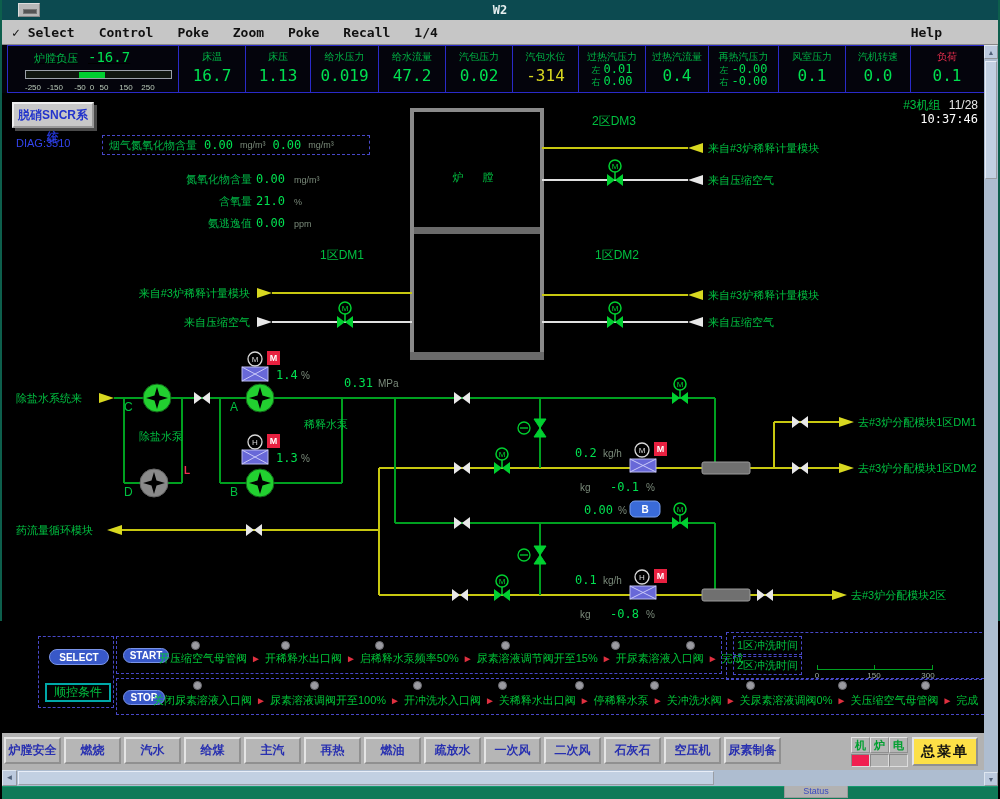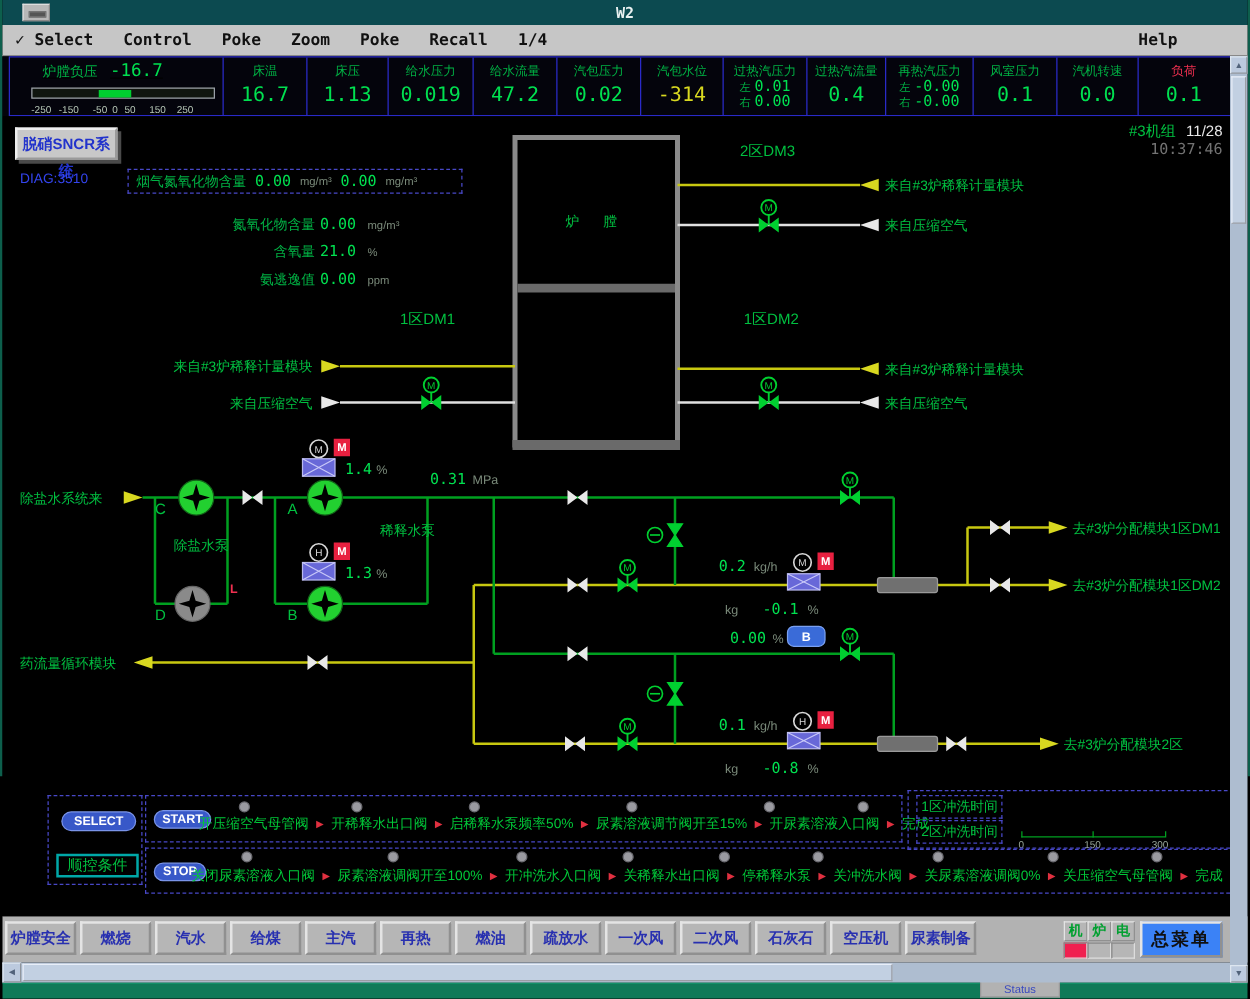--- a/index.html
+++ b/index.html
@@ -47,21 +47,21 @@
   .gtl { position:absolute; top:37px; font-size:8px; color:#b8c8b8; transform:translateX(-50%); }
   
   .main { position:relative; height:640px; background:#000; }
   .sncr-btn { position:absolute; left:10px; top:9px; width:82px; height:26px;
               background:#c8c8c8; border:2px outset #eee; color:#2233cc; font-weight:bold;
               font-size:12px; text-align:center; line-height:22px;
               box-shadow:3px 3px 0 #4a4a4a; }
   .diag { position:absolute; left:14px; top:44px; color:#3344ee; font-size:11px; }
   .unitline { position:absolute; right:20px; top:4px; font-size:12px; white-space:nowrap; }
   .unitline .u1 { color:#00c040; } .unitline .u2 { color:#e8e8e8; margin-left:5px; }
-  .timeline { position:absolute; right:20px; top:19px; color:#737373; font-size:12px;
+  .timeline { position:absolute; right:20px; top:19px; color:#ffffff; font-size:12px;
               font-family:"DejaVu Sans Mono", monospace; }
   .noxbox { position:absolute; left:100px; top:42px; width:268px; height:20px;
             border:1px dashed #4848c8; display:flex; align-items:center; gap:7px; padding:0 6px; }
   .noxbox .lb { font-size:11px; color:#00b244; }
   .noxbox .vv { font-size:12px; color:#00e050; font-family:"DejaVu Sans Mono", monospace; }
   .noxbox .uu { font-size:9px; color:#7a8a7a; }
   .readrow { position:absolute; display:flex; align-items:baseline; gap:4px; }
   .readrow .lb { width:140px; text-align:right; font-size:11px; color:#00b244; }
   .readrow .vv { font-size:12px; color:#00e050; font-family:"DejaVu Sans Mono", monospace; width:34px; }
   .readrow .uu { font-size:9px; color:#7a8a7a; }
@@ -98,21 +98,21 @@
   .navbtn { flex:0 0 57px; height:27px; background:#b6b6b6; border:2px outset #e4e4e4;
             color:#2830b0; font-weight:bold; font-size:12px; text-align:center;
             line-height:23px; white-space:nowrap; overflow:hidden; }
   .dropbtn { flex:0 0 64px; height:27px; background:#b2b2b2; border:1px solid #999;
              color:#3a4ac0; font-size:9px; text-align:center; line-height:12px; padding-top:1px;margin-top:34px; }
   .mld { flex:0 0 58px; height:31px; display:flex; flex-wrap:wrap; }
   .mld .mtop { width:19px; height:16px; background:#b6b6b6; border:1px outset #e4e4e4;
                color:#00a030; font-size:11px; font-weight:bold; text-align:center; line-height:14px; }
   .mld .mbot { width:19px; height:13px; background:#b6b6b6; border:1px inset #ddd; }
   .mld .mbot.red { background:#f02050; }
-  .menubtn { flex:0 0 66px; height:29px; background:#3b82f6; border:2px outset #e4e4e4;
+  .menubtn { flex:0 0 66px; height:29px; background:#fde047; border:2px outset #e4e4e4;
              color:#101010; font-weight:bold; font-size:14px; text-align:center;
              line-height:25px; letter-spacing:2px; }
   
   .hscroll { height:16px; background:#aebdd0; position:relative; width:986px; }
   .hs-arrow { position:absolute; left:0; top:0; width:15px; height:16px; background:#bccade;
               border:1px outset #dde6f0; color:#51627a; font-size:8px; text-align:center; line-height:14px; }
   .hs-thumb { position:absolute; left:16px; top:1px; width:696px; height:14px;
               background:#c2d0e2; border:1px outset #e8eef8; }
   .vscroll { position:absolute; right:0; top:45px; width:14px; height:741px; background:#aebdd0; }
   .vs-arrow { position:absolute; left:0; width:14px; height:14px; background:#bccade;

